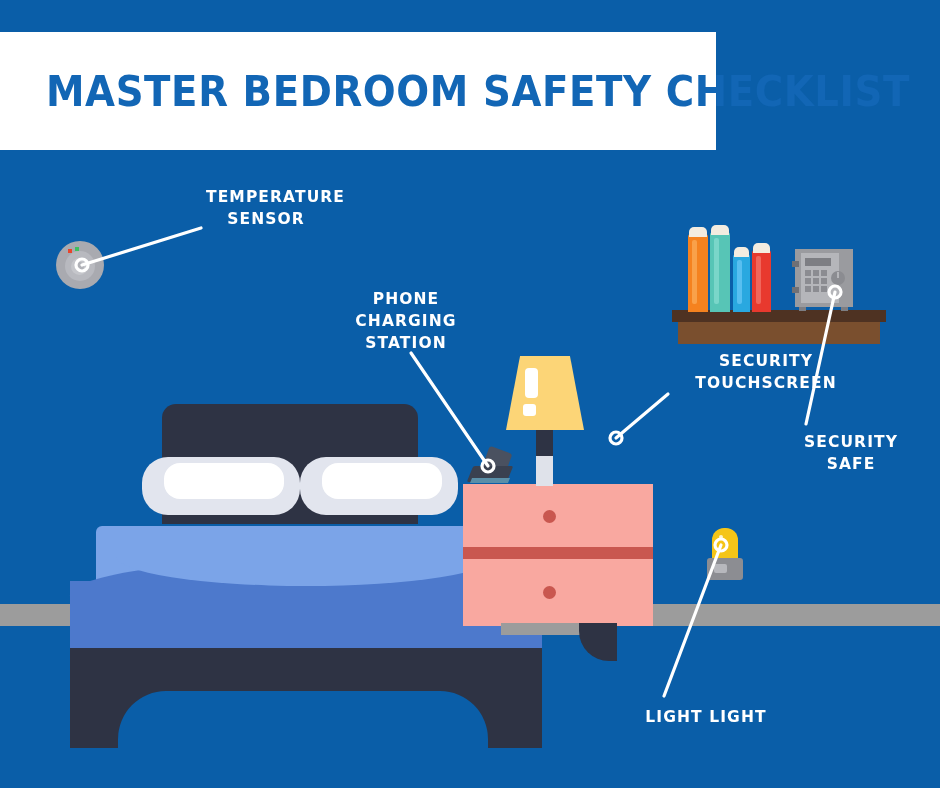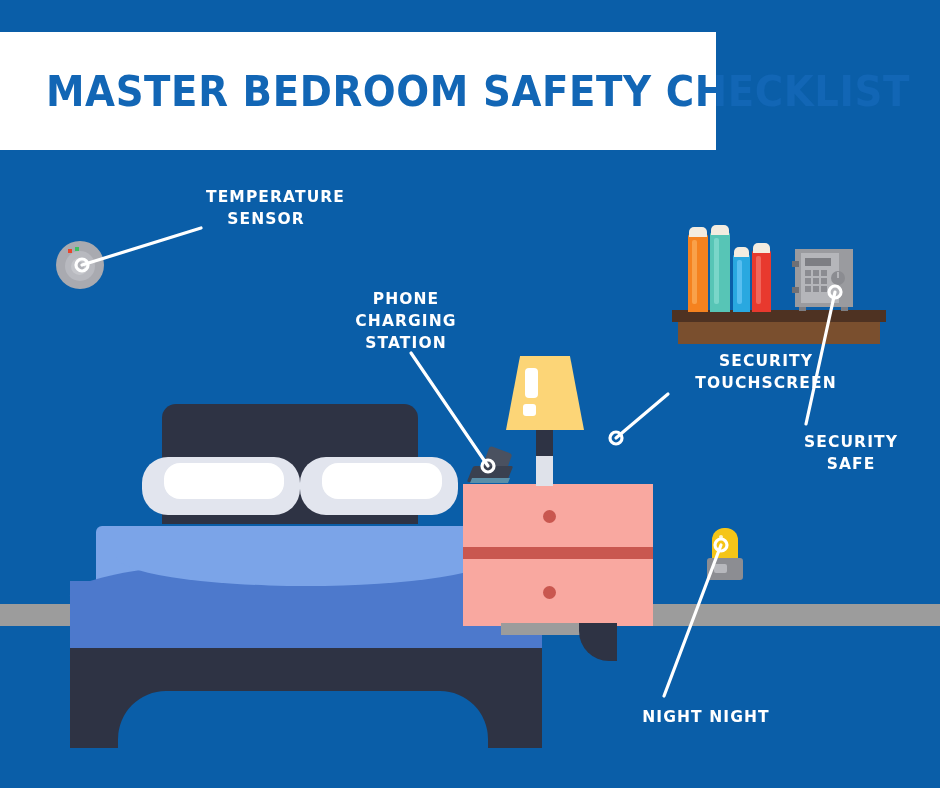--- a/index.html
+++ b/index.html
@@ -466,16 +466,16 @@
   <div id="labels-layer">
       <div class="label" style="left: 160px; top: 186px; width: 120px;">TEMPERATURE
 SENSOR</div>
       <div class="label" style="left: 300px; top: 288px; width: 120px;">PHONE
 CHARGING
 STATION</div>
       <div class="label" style="left: 645px; top: 350px; width: 150px;">SECURITY
 TOUCHSCREEN</div>
       <div class="label" style="left: 740px; top: 431px; width: 130px;">SECURITY
 SAFE</div>
-      <div class="label" style="left: 595px; top: 706px; width: 130px;">NIGHT NIGHT</div>
+      <div class="label" style="left: 595px; top: 706px; width: 130px;">LIGHT LIGHT</div>
     </div>
 
 </div>
 
 </body></html>

